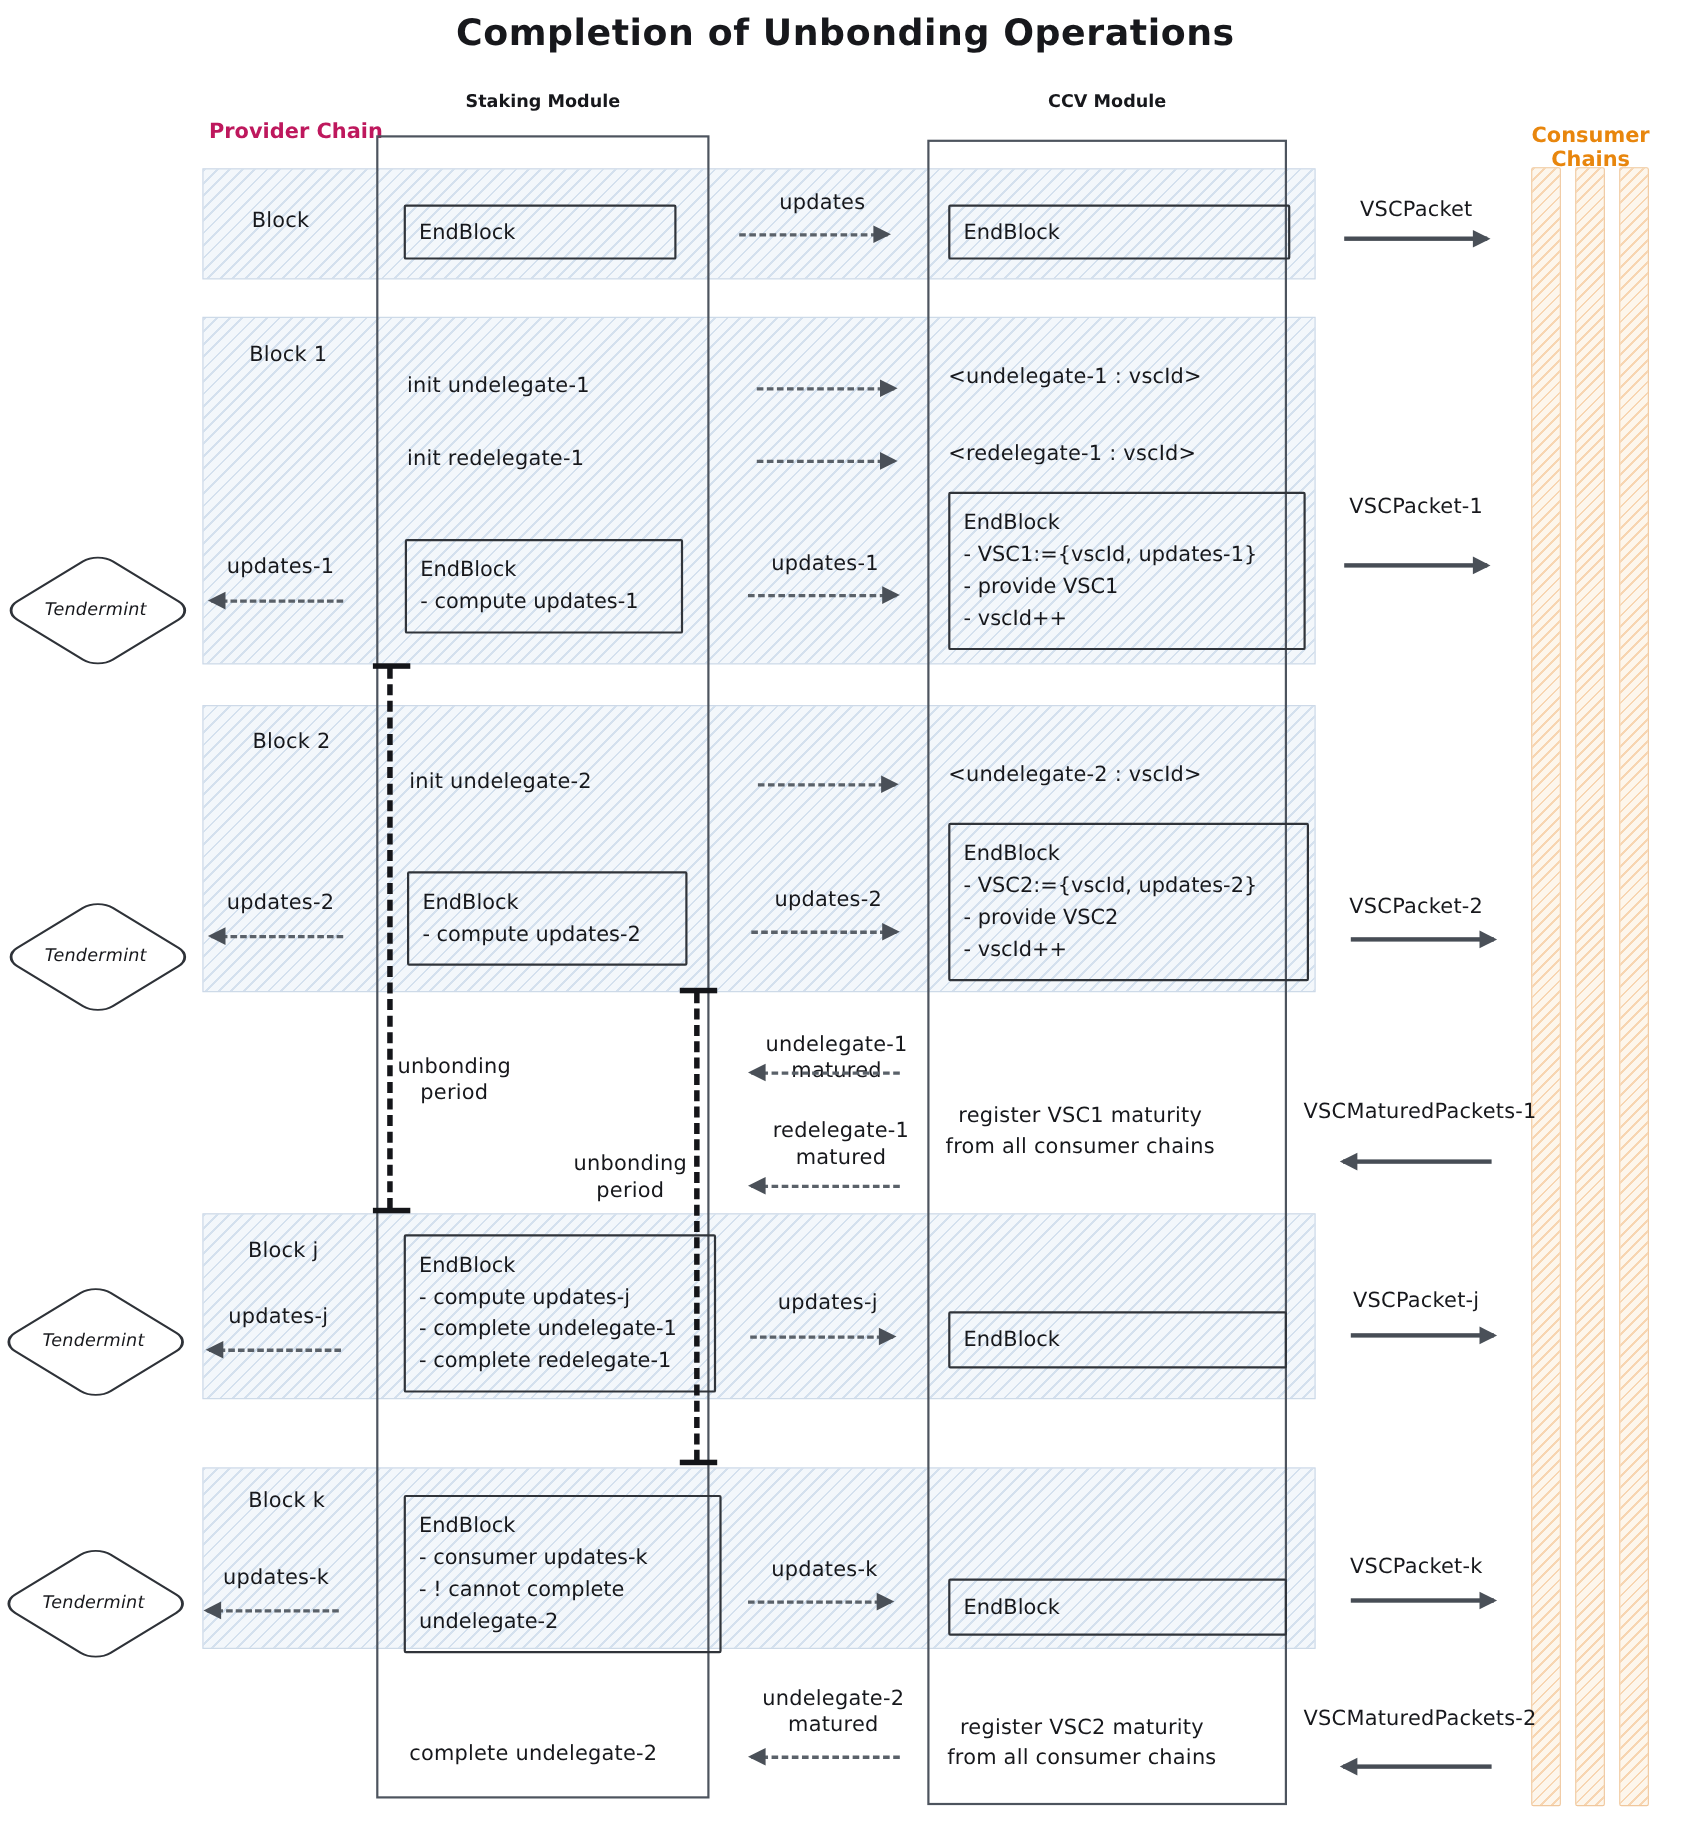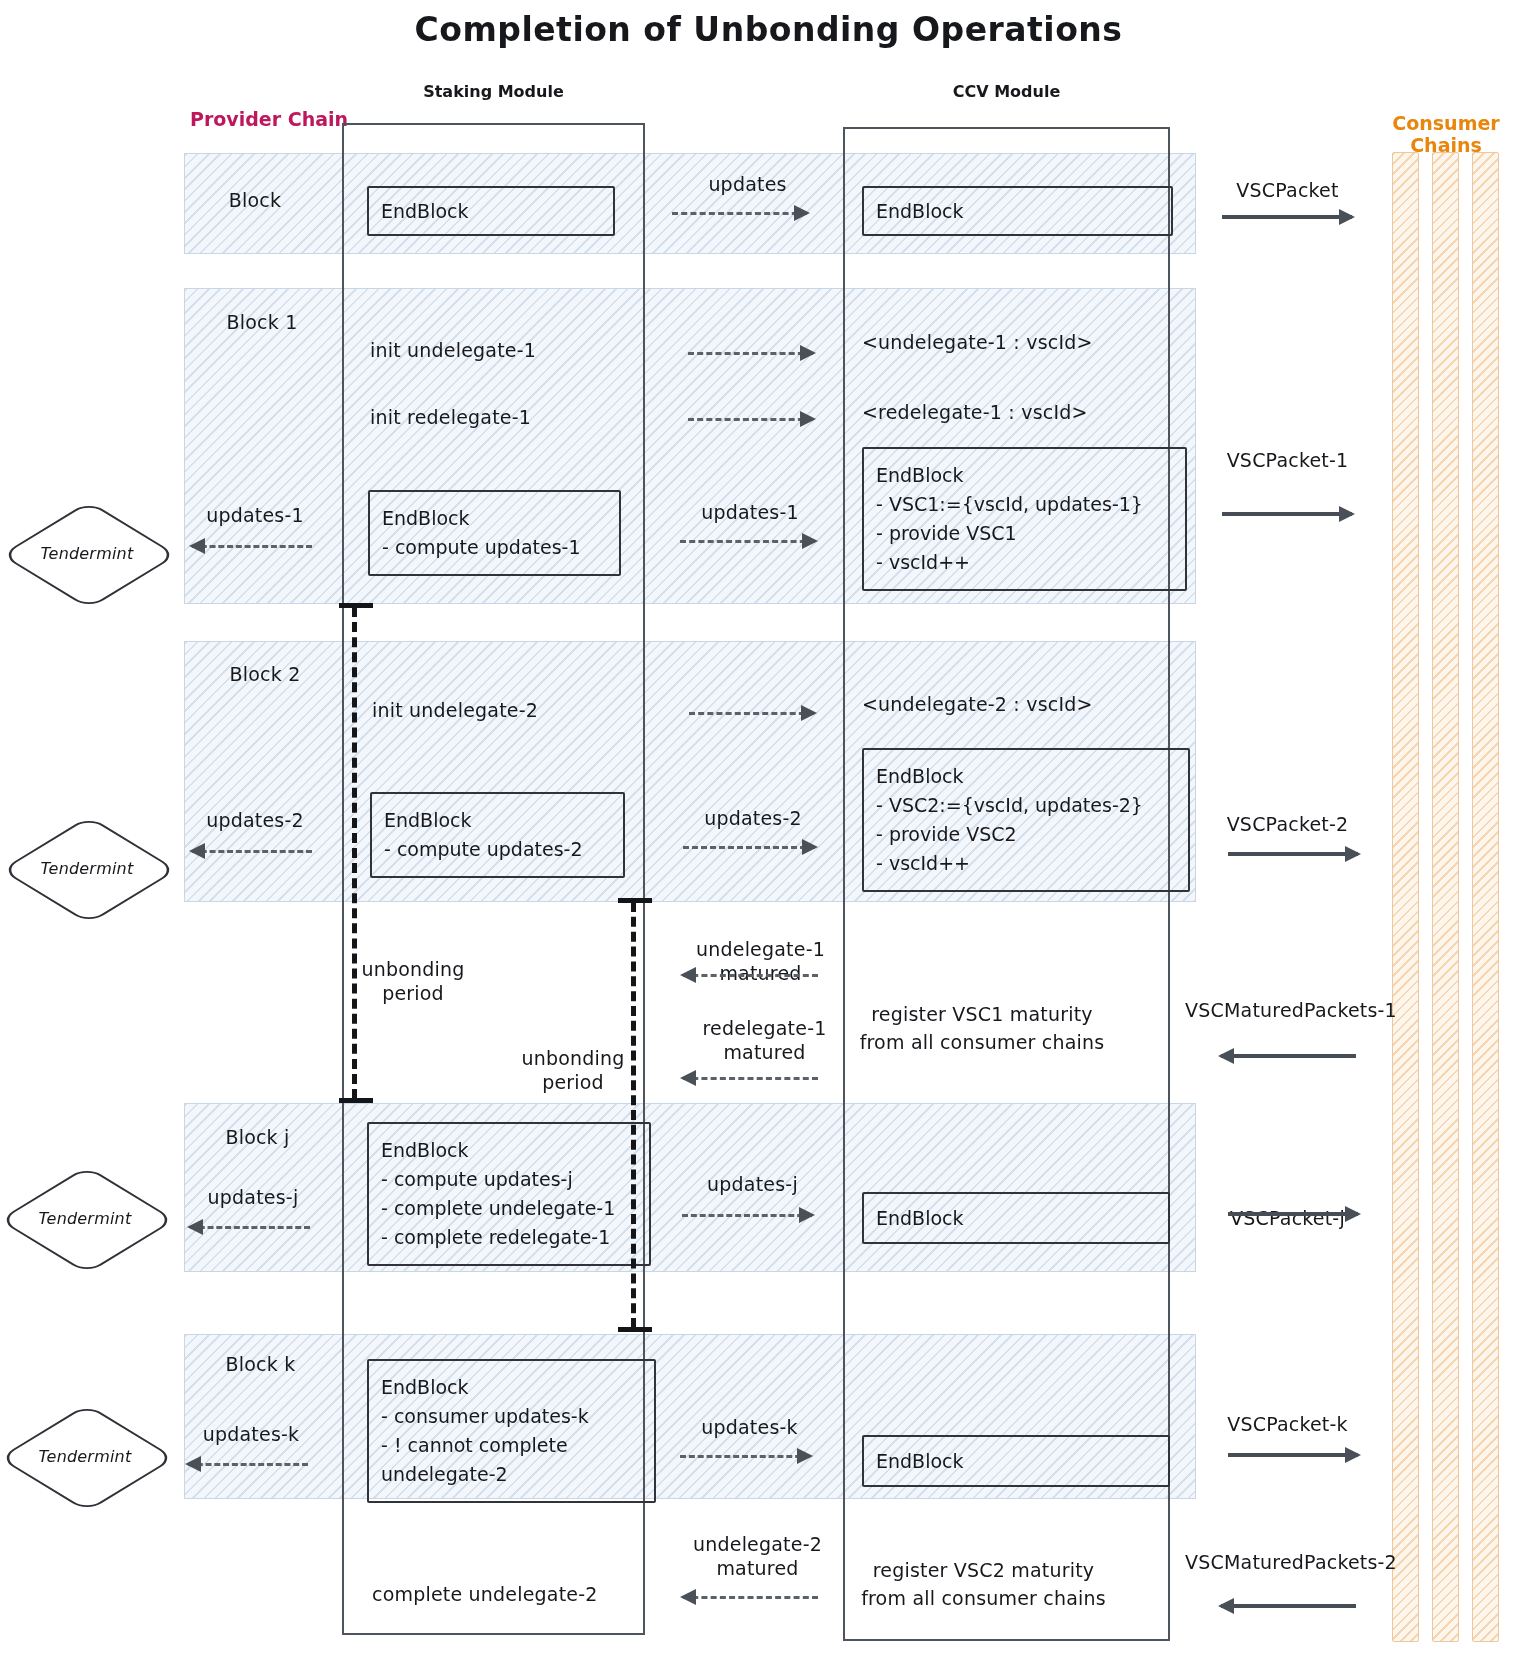--- a/index.html
+++ b/index.html
@@ -173,21 +173,21 @@
     <div>- complete undelegate-1</div>
     <div>- complete redelegate-1</div>
   </div>
   <div class="t" style="left:198px;top:1185px;width:110px;text-align:center;">updates-j</div>
   <div class="arr dash l" style="left:190px;top:1226px;width:120px;"></div>
   <div class="t" style="left:695px;top:1172px;width:115px;text-align:center;">updates-j</div>
   <div class="arr dash r" style="left:682px;top:1214px;width:130px;"></div>
   <div class="box single" style="left:862px;top:1192px;width:280px;height:48px;">
     <span>EndBlock</span>
   </div>
-  <div class="t" style="left:1200px;top:1170px;width:175px;text-align:center;margin-top:36px;">VSCPacket-j</div>
+  <div class="t" style="left:1200px;top:1170px;width:175px;text-align:center;">VSCPacket-j</div>
   <div class="arr solid r" style="left:1228px;top:1212px;width:130px;"></div>
 
   <div class="dia" style="left:0px;top:1162px;">
     <div class="shape"></div>
     <div class="lbl">Tendermint</div>
   </div>
 
   <div class="t" style="left:208px;top:1352px;width:105px;text-align:center;">Block k</div>
   <div class="box" style="left:367px;top:1359px;width:261px;">
     <div>EndBlock</div>

